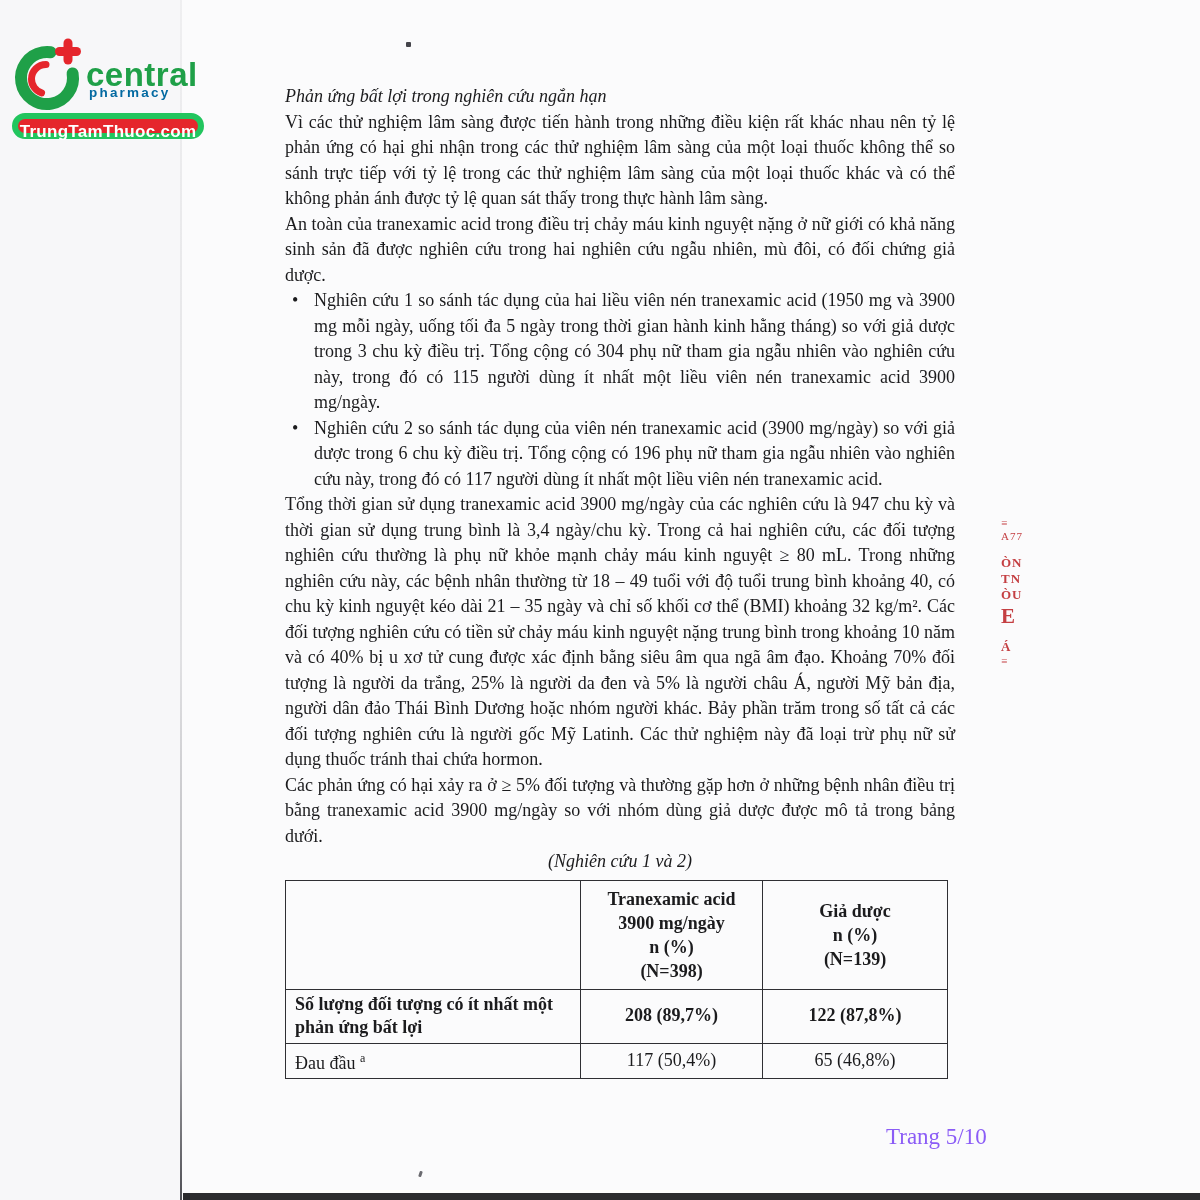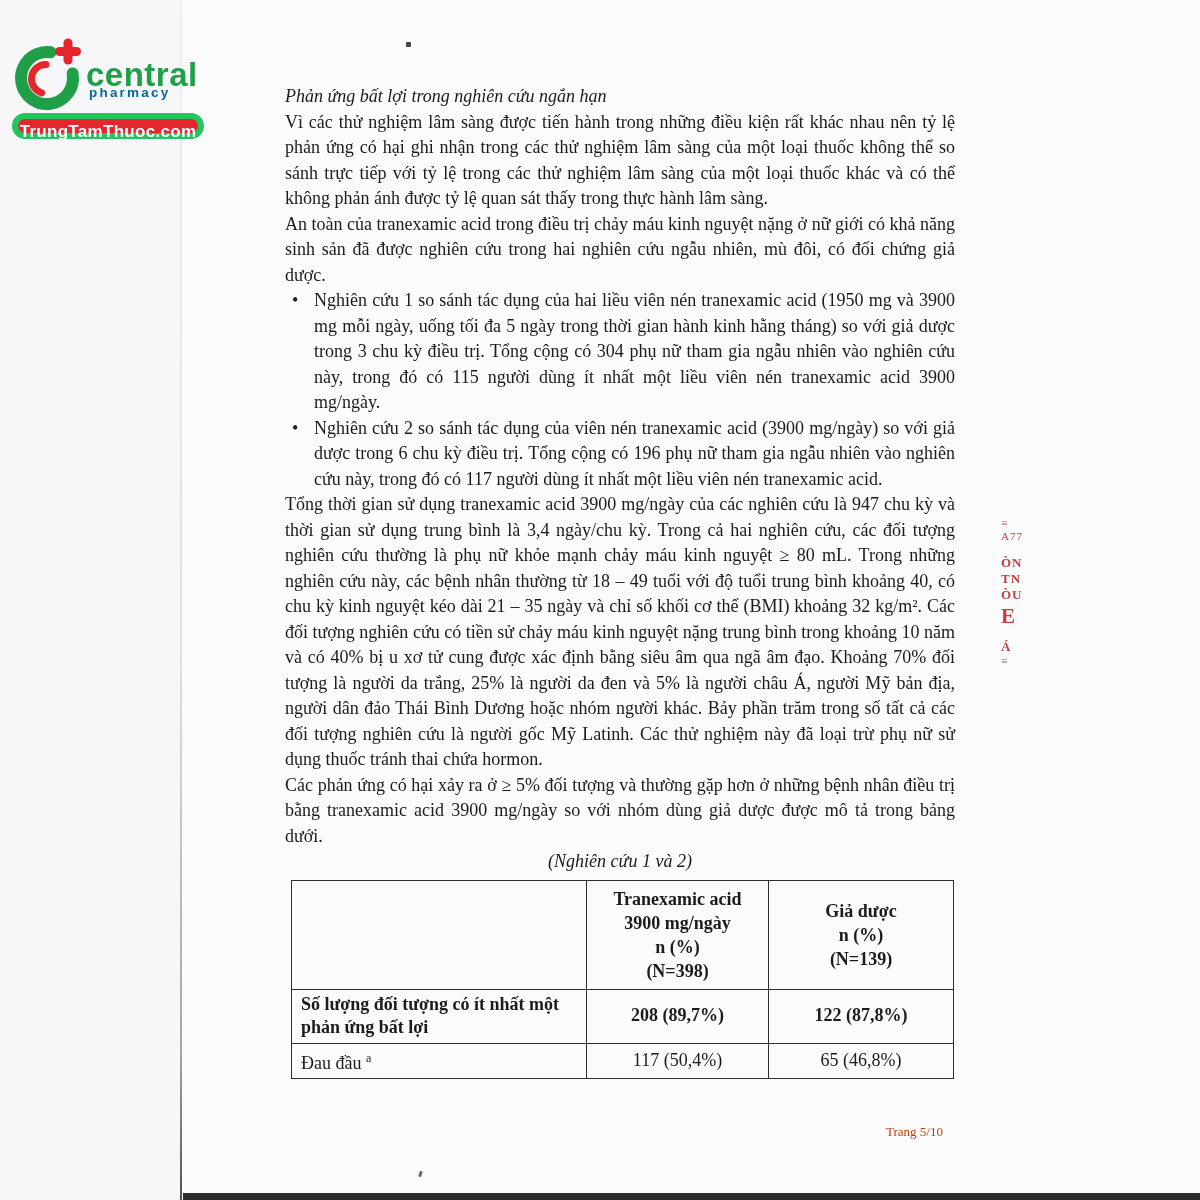--- a/index.html
+++ b/index.html
@@ -52,36 +52,36 @@
   }
   .para { margin:0; }
   .italic-heading { font-style:italic; text-align:left; }
   .bullet-item { position:relative; padding-left:29px; margin:0; }
   .bullet-item::before { content:"\2022"; position:absolute; left:7px; top:0; }
   .tbl-caption { text-align:center; font-style:italic; margin-top:3px; }
   .tbl-caption-2 { text-align:center; font-style:italic; }
 
   
   table.adv {
-    border-collapse:collapse; margin-top:5px; margin-left:6px;
+    border-collapse:collapse; margin-top:5px; margin-left:0;
     width:662px; table-layout:fixed;
   }
   table.adv th, table.adv td {
     border:1.7px solid #2f2f33; font-size:18px;
   }
   th.hdr { font-weight:bold; text-align:center; line-height:24px; padding:6px 4px; vertical-align:middle; }
   td.lbl { text-align:left; padding:3px 6px 3px 9px; line-height:23.5px; }
   td.val { text-align:center; padding:3px 4px; line-height:23.5px; }
   tr.first td { font-weight:bold; }
   tr.first td.lbl { font-weight:bold; }
   sup.fn { font-size:12px; font-weight:normal; }
 
   .page-footer {
     position:absolute; left:886px; top:1124px;
-    font-size:13px; color:#c2410c;
+    font-size:23px; color:#8b5cf6;
   }
 
   
   .stamp {
     position:absolute; left:1001px; top:517px; width:42px;
     display:flex; flex-direction:column; align-items:flex-start;
     color:#c43f42; font-family:"Liberation Serif", serif;
   }
   .stamp span { display:block; }
   .st-sm { font-size:11px; line-height:13px; letter-spacing:1px; }

